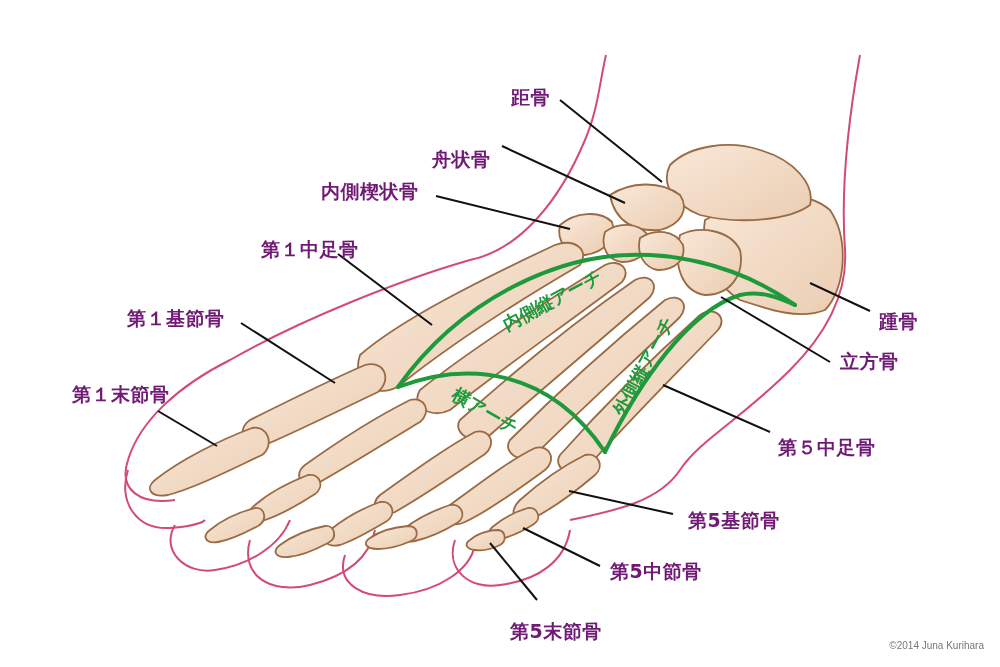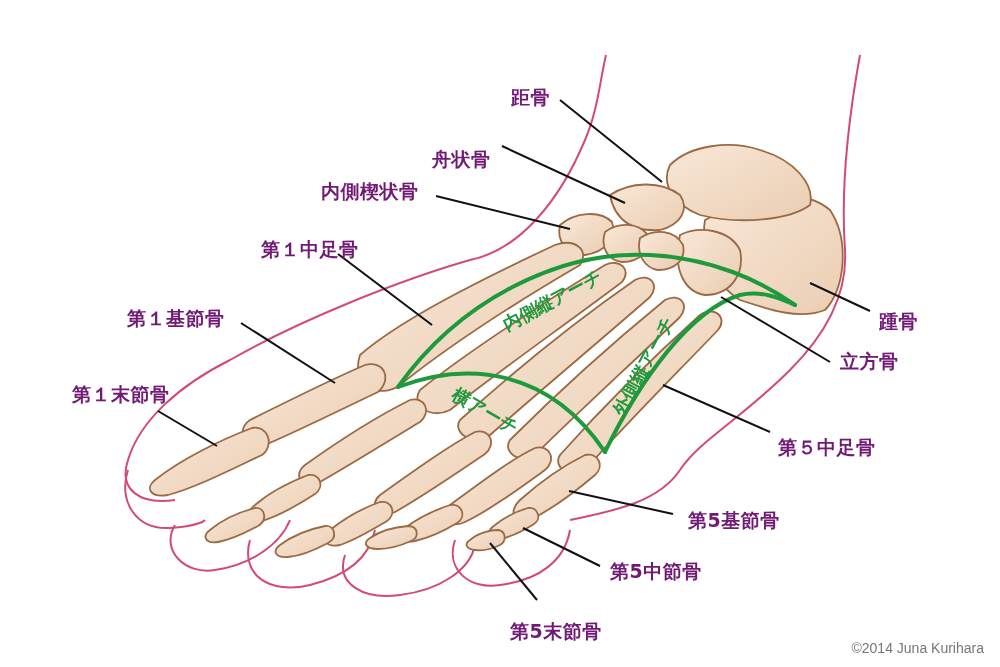--- a/index.html
+++ b/index.html
@@ -1,20 +1,20 @@
 <!DOCTYPE html>
 <html><head>
 <meta charset="utf-8">
 <style>
   html, body { margin:0; padding:0; background:#ffffff; }
   body { width:1000px; height:667px; position:relative; overflow:hidden; font-family:"DejaVu Sans", sans-serif; }
   #diagram { position:absolute; left:0; top:0; width:1000px; height:667px; }
   .label { position:absolute; font-size:19px; color:#701a75; white-space:nowrap; line-height:1; letter-spacing:0.5px;font-weight:bold; }
   .arch { position:absolute; font-size:18px; color:#1e9a3c; font-weight:bold; white-space:nowrap; line-height:1; transform-origin:left top; }
-  .copyright { position:absolute; right:16px; top:640px; font-size:14px; color:#777777; font-family:"Liberation Sans", sans-serif; }
+  .copyright { position:absolute; right:16px; top:640px; font-size:10px; color:#777777; font-family:"Liberation Sans", sans-serif; }
 </style>
 </head>
 <body>
 
 <svg id="diagram" viewBox="0 0 1000 667" xmlns="http://www.w3.org/2000/svg">
   <defs>
     <linearGradient id="boneGrad" x1="0" y1="0" x2="1" y2="1">
       <stop offset="0" stop-color="#f8e8d8"></stop>
       <stop offset="1" stop-color="#ebcdb2"></stop>
     </linearGradient>

